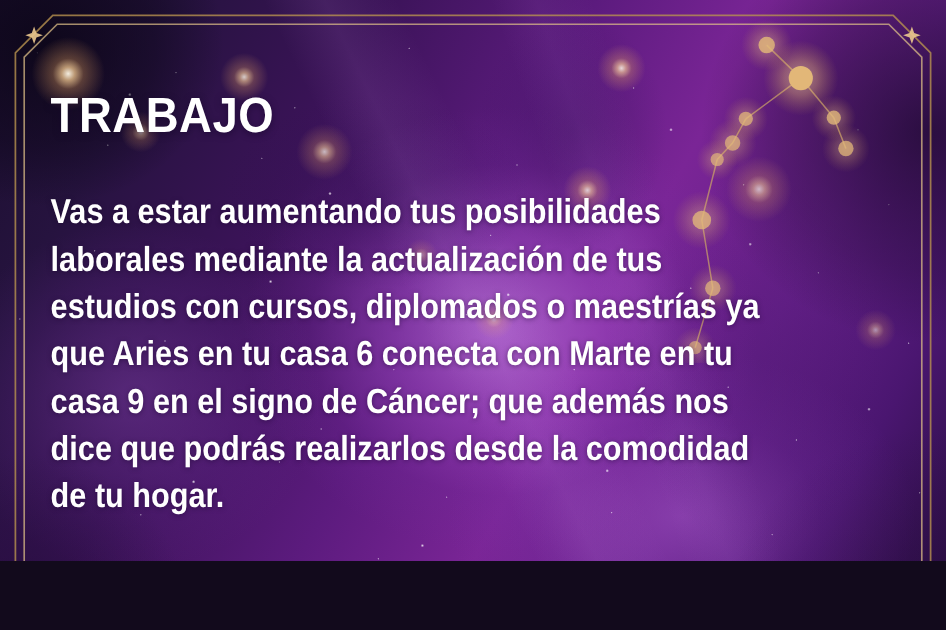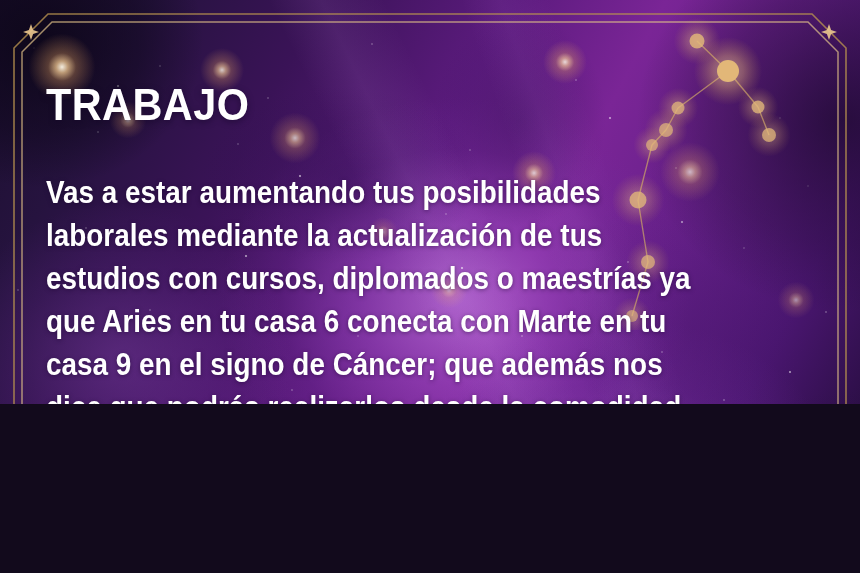--- a/index.html
+++ b/index.html
@@ -4,21 +4,21 @@
 <style>
   html, body {
     margin: 0;
     padding: 0;
     background: #120a1c;
   }
 
   #card {
     position: relative;
     width: 860px;
-    height: 404px;
+    height: 510px;
     overflow: hidden;
     font-family: "Liberation Sans", sans-serif;
     background: #1d1030;
     user-select: none;
   }
 
   
   .bg-layer {
     position: absolute;
     inset: 0;

